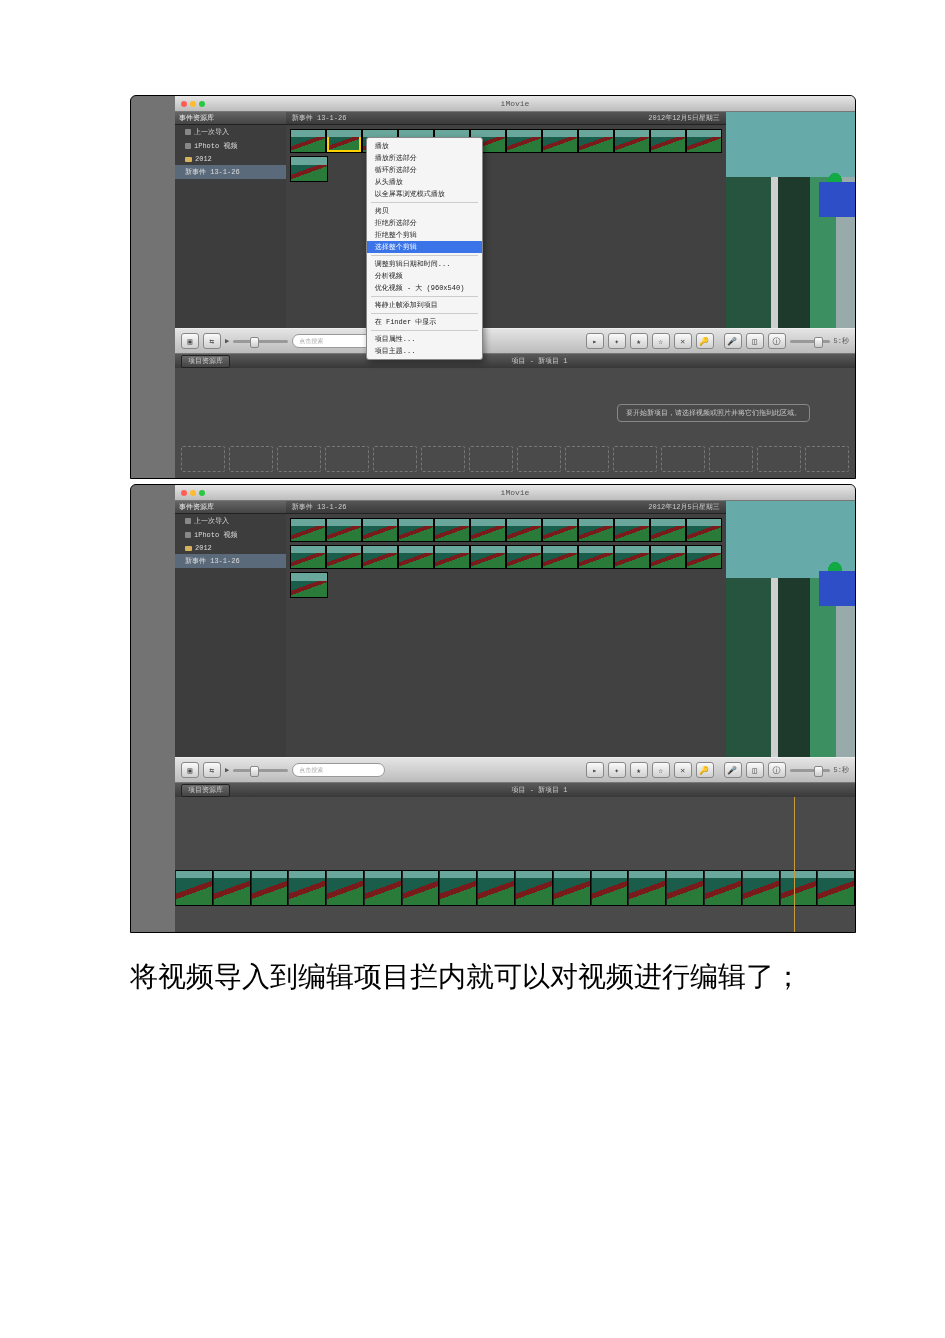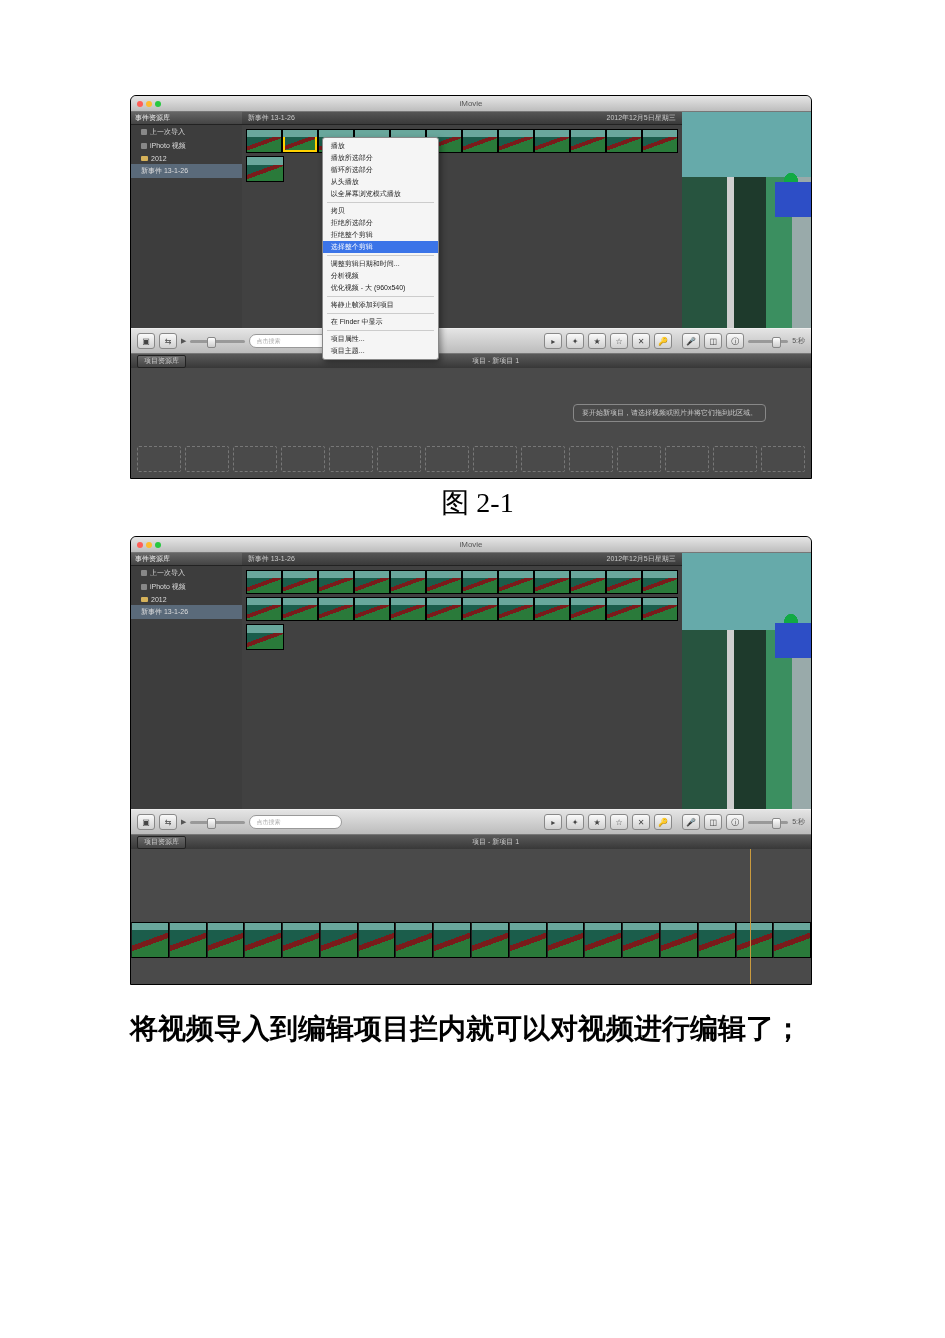--- a/index.html
+++ b/index.html
@@ -11,21 +11,22 @@
   .page {
     padding: 95px 120px 30px 130px;
   }
   .screenshot {
     width: 680px;
     background: #737373;
     border: 1px solid #000;
     border-radius: 6px 6px 0 0;
     overflow: hidden;
     margin-bottom: 5px;
-    font-family: Liberation Sans, sans-serif;
+    font-family: Liberation Mono, monospace;
+    padding-left: 44px;
   }
   .titlebar {
     display: flex;
     align-items: center;
     height: 15px;
     background: linear-gradient(#e6e6e6,#bdbdbd);
     border-bottom: 1px solid #777;
     font-size: 8px;
     color: #555;
     position: relative;
@@ -252,21 +253,20 @@
   .caption {
     font-size: 28px;
     text-align: center;
     margin: 4px 0 14px 0;
     font-family: "Songti SC","SimSun",serif;
   }
   .bodytext {
     font-size: 28px;
     line-height: 1.45;
     margin-top: 24px;
-    font-weight: bold;
   }
 </style>
 </head>
 <body>
 
 <div class="page">
 
   <div class="screenshot">
     <div class="titlebar">
       <div class="traffic">
@@ -424,21 +424,20 @@
           <div class="ph"></div>
           <div class="ph"></div>
           <div class="ph"></div>
           <div class="ph"></div>
           <div class="ph"></div>
           <div class="ph"></div>
       </div>
     </div>
   </div>
 
-  <div class="caption">图 2-1</div>
 
   <div class="screenshot">
     <div class="titlebar">
       <div class="traffic">
         <span class="red"></span>
         <span class="yel"></span>
         <span class="grn"></span>
       </div>
       <div class="title-center">iMovie</div>
     </div>

